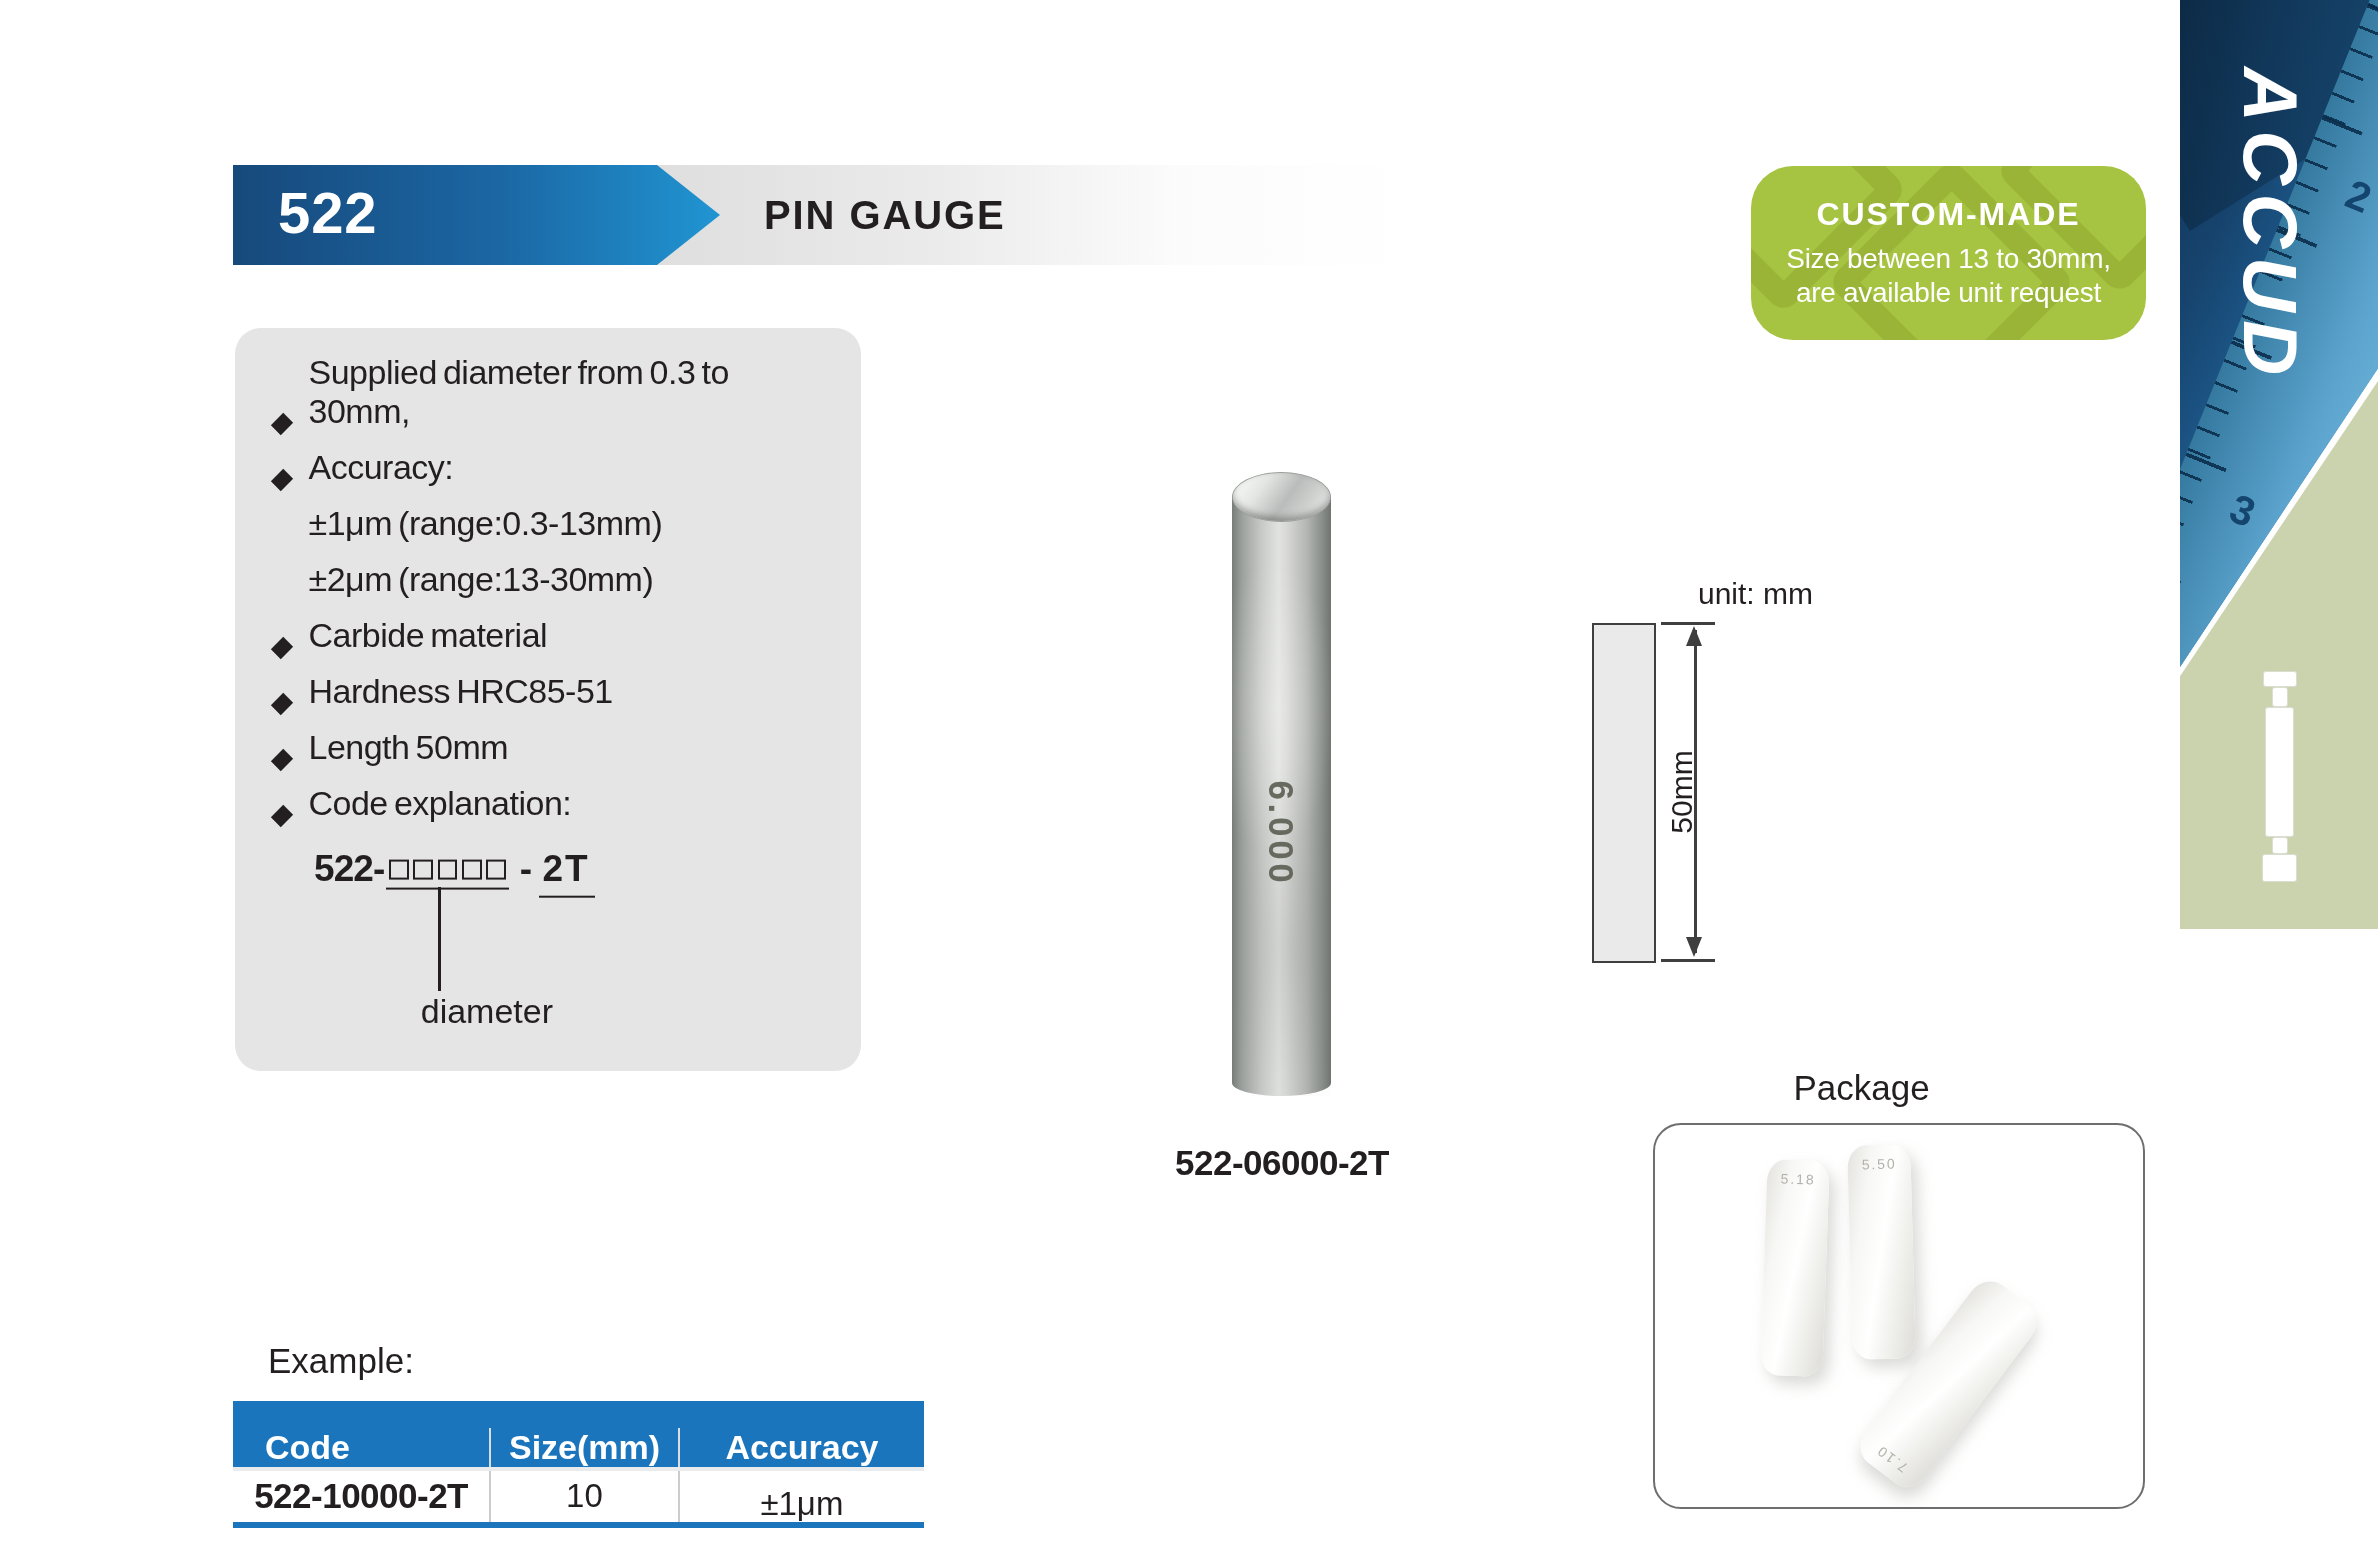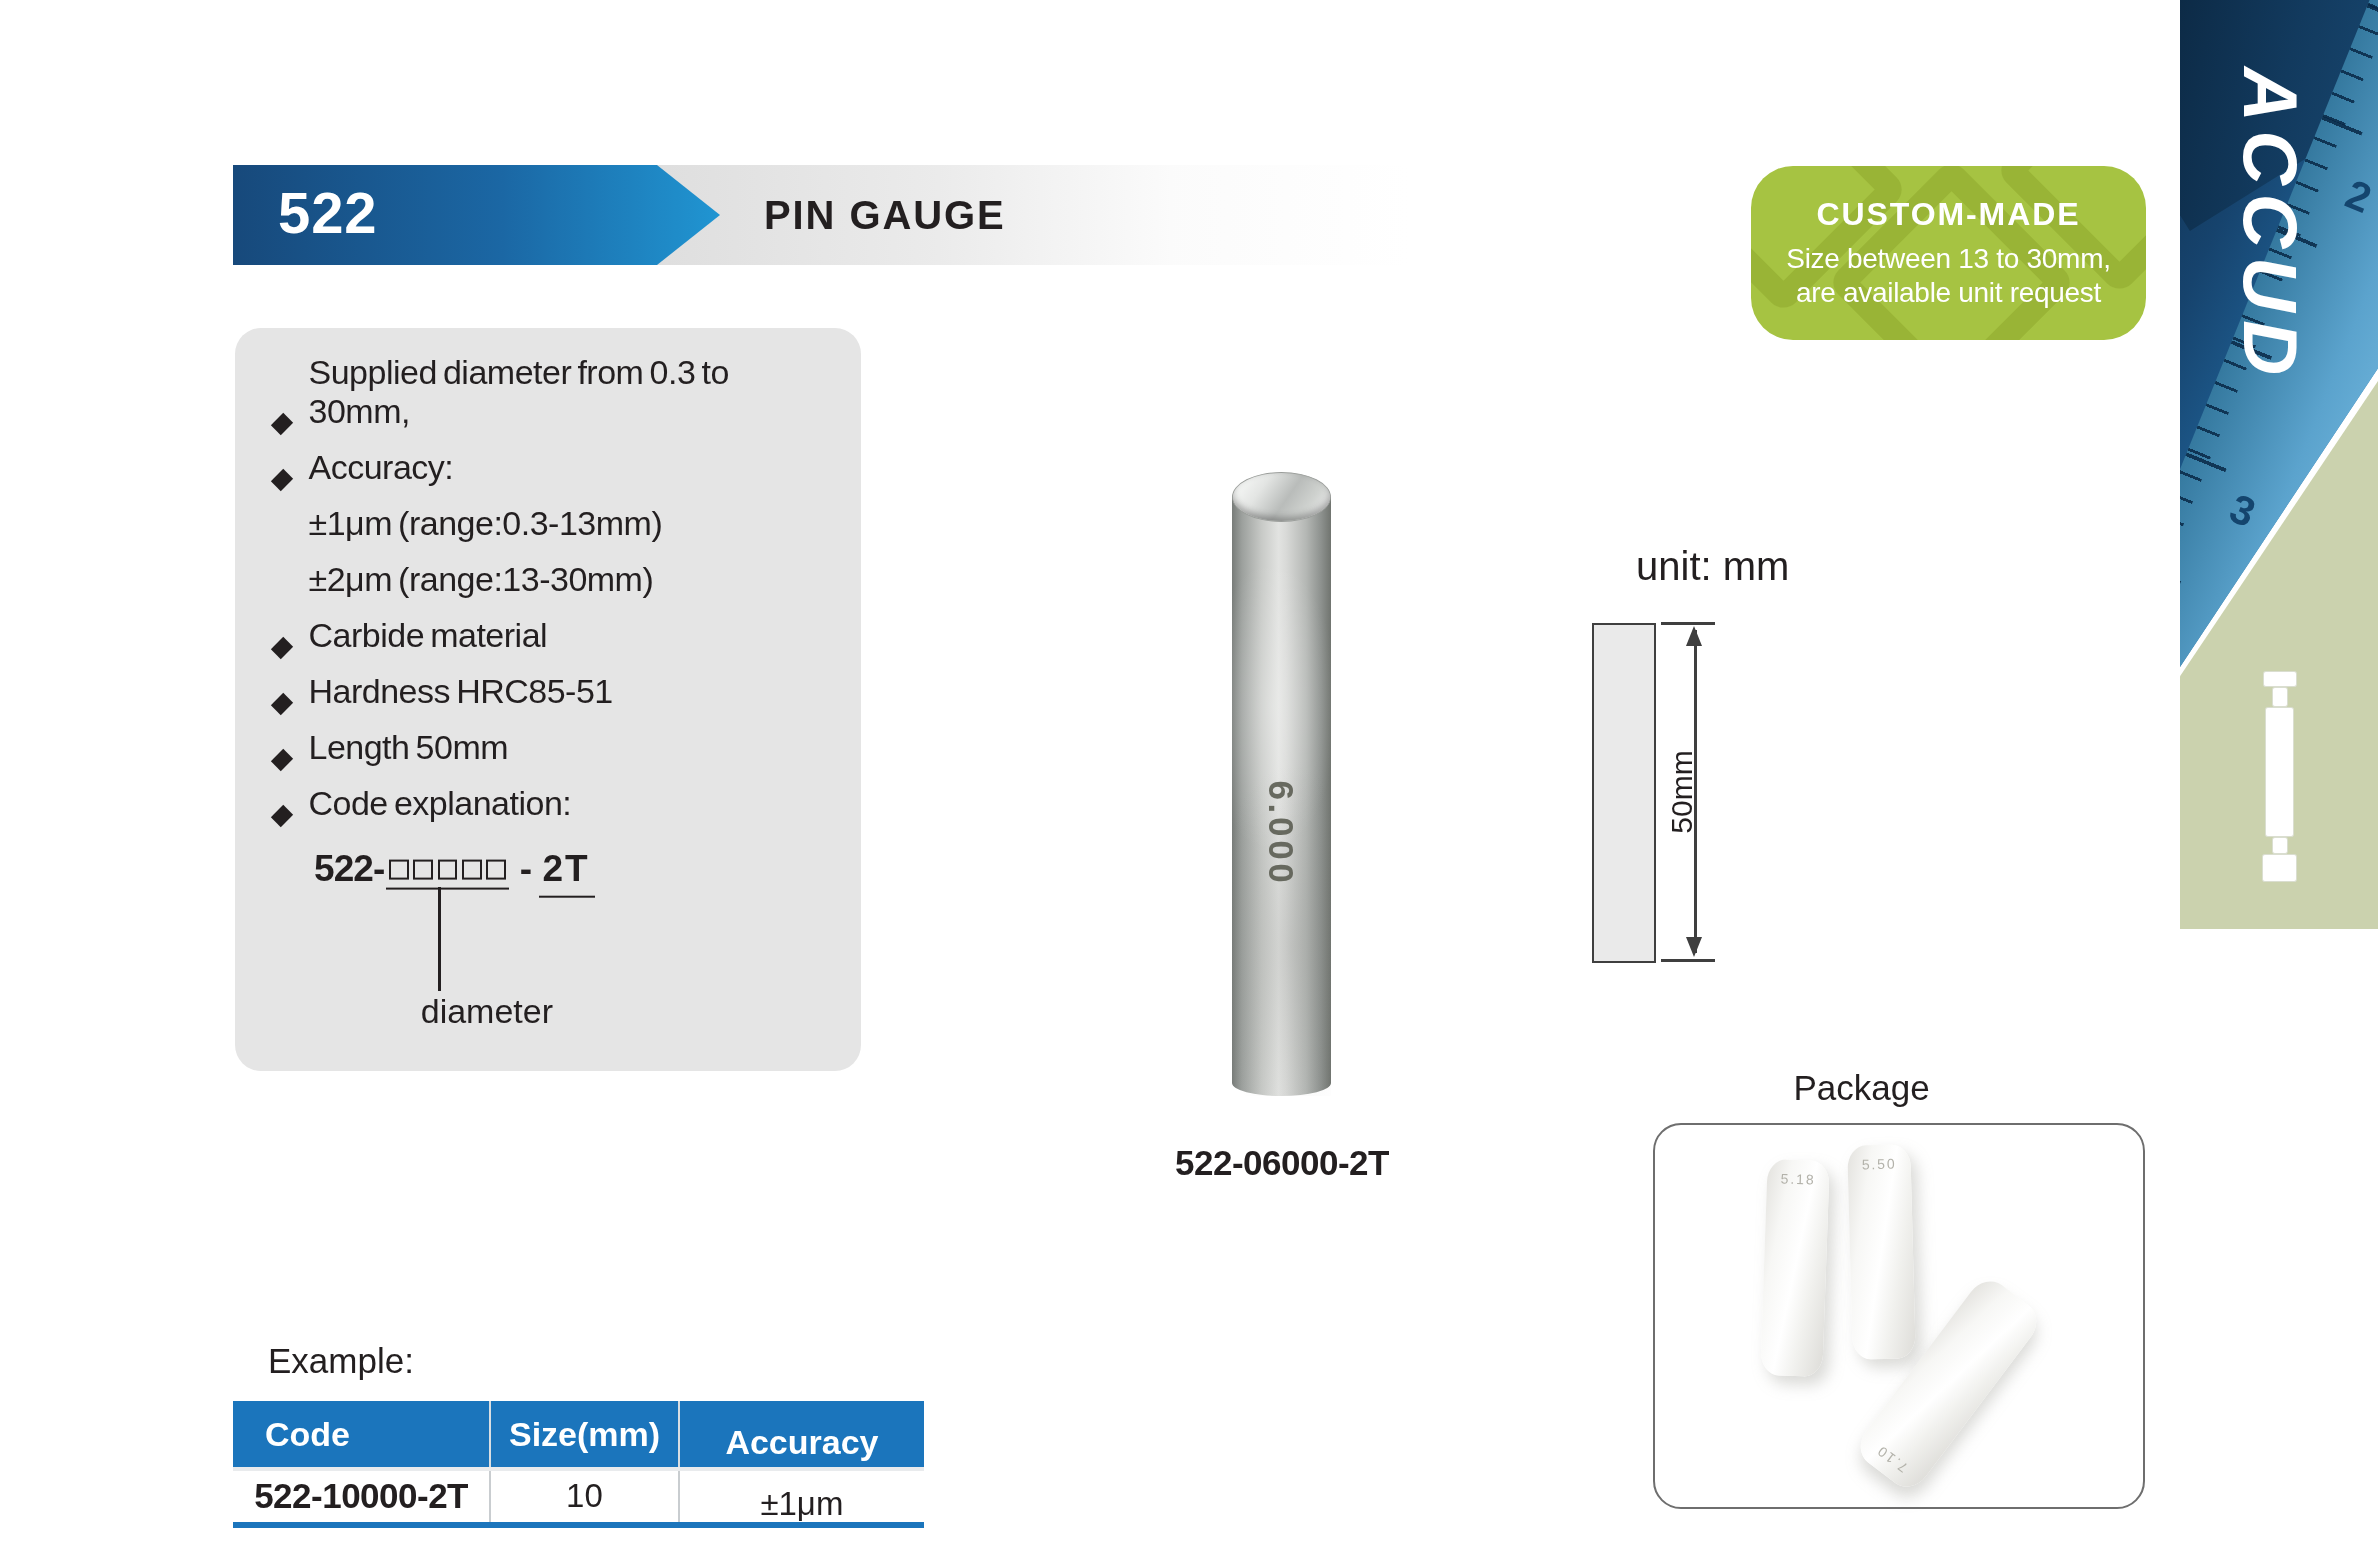--- a/index.html
+++ b/index.html
@@ -80,21 +80,21 @@
                radial-gradient(131px 280px at 60% 75%, rgba(120,122,118,.18), rgba(0,0,0,0) 65%); }
   .pin-top { position:absolute; left:0; top:0; width:99px; height:50px; border-radius:50%;
     background:linear-gradient(125deg,#fafbfa 5%,#e3e5e3 30%,#b9bcba 55%,#cfd2cf 75%,#ededee 95%);
     box-shadow:inset 0 -3.7px 6.5px rgba(40,40,40,.35); border:0.9px solid #9a9d9a; z-index:2; }
   .pin-engraving { position:absolute; left:-25px; top:341px; width:149px; height:41px; line-height:41px;
     transform:rotate(90deg); text-align:center; font-size:35px; font-weight:bold; letter-spacing:3.7px; color:rgba(93,95,85,.92); }
   .pin-caption { position:absolute; left:1156px; top:1143px; width:252px; text-align:center;
     font-size:35px; font-weight:bold; letter-spacing:-0.5px; }
 
   
-  .dim-unit { position:absolute; left:1636px; top:544px; width:177px; text-align:left; font-size:40px; }
+  .dim-unit { position:absolute; left:1636px; top:577px; width:177px; text-align:right; font-size:30px; }
   .dim-rect { position:absolute; left:1592px; top:623px; width:64px; height:340px; background:#eaeaea; border:2.8px solid #3f3f3f; }
   .dim-tick { position:absolute; left:1661px; width:54px; height:2.8px; background:#3f3f3f; }
   .dim-tick.t-top { top:622px; } .dim-tick.t-bot { top:959px; }
   .dim-arrow-line { position:absolute; left:1694px; top:630px; width:2.8px; height:323px; background:#3f3f3f; }
   .dim-arrow-up { position:absolute; left:1686px; top:626px; width:0; height:0;
     border-left:8.4px solid transparent; border-right:8.4px solid transparent; border-bottom:20.5px solid #3f3f3f; }
   .dim-arrow-down { position:absolute; left:1686px; top:937px; width:0; height:0;
     border-left:8.4px solid transparent; border-right:8.4px solid transparent; border-top:20.5px solid #3f3f3f; }
   .dim-length { position:absolute; left:1619px; top:777px; width:121px; height:30px; transform:rotate(-90deg);
     text-align:center; font-size:30px; }
@@ -107,21 +107,21 @@
     box-shadow:6.5px 8.4px 15px rgba(150,148,140,.35); }
   .pack-c .pc-label { display:block; margin-top:11.2px; text-align:center; font-size:14px; color:#b3b2aa; letter-spacing:1.9px; }
   .pc1 { left:109px; top:35px; width:62px; height:216px; border-radius:18.6px/22.4px; transform:rotate(2deg); }
   .pc2 { left:195px; top:19.6px; width:63px; height:214px; border-radius:18.6px/22.4px; transform:rotate(-1.5deg); }
   .pc3 { left:256px; top:148px; width:75px; height:222px; border-radius:20.5px/24px; transform:rotate(37deg); }
   .pc3 .pc-label { position:absolute; left:0; right:0; bottom:9.3px; margin-top:0; transform:rotate(180deg); }
 
   
   .example-label { position:absolute; left:268px; top:1341px; font-size:35px; font-weight:normal; }
   .ex-table { position:absolute; left:233px; top:1401px; width:691px; }
-  .ex-head { display:flex; height:66px; background:#1b75bc; }
+  .ex-head { display:flex; height:66px; background:#1b75bc;align-items:flex-end; }
   .ex-head .cell { display:flex; align-items:center; font-size:34px; font-weight:bold; color:#ffffff; }
   .ex-sep { height:3.7px; background:#e9ebed; }
   .ex-body { display:flex; height:51px; background:#ffffff;text-align:right; }
   .ex-body .cell { display:flex; align-items:center; justify-content:center; font-size:33px; color:#231f20; }
   .ex-bottom { height:6.5px; background:#1b75bc; }
   .cell.c1 { width:260px; } .cell.c2 { width:190px; } .cell.c3 { width:246px;margin-top:16px; }
   .ex-head .c1 { padding-left:32px; }
   .ex-head .c2, .ex-head .c3 { justify-content:center; }
   .ex-head .c1, .ex-head .c2 { border-right:2.8px solid #d9dee2; }
   .ex-body .c1, .ex-body .c2 { border-right:2.8px solid #c9cdd0; }

